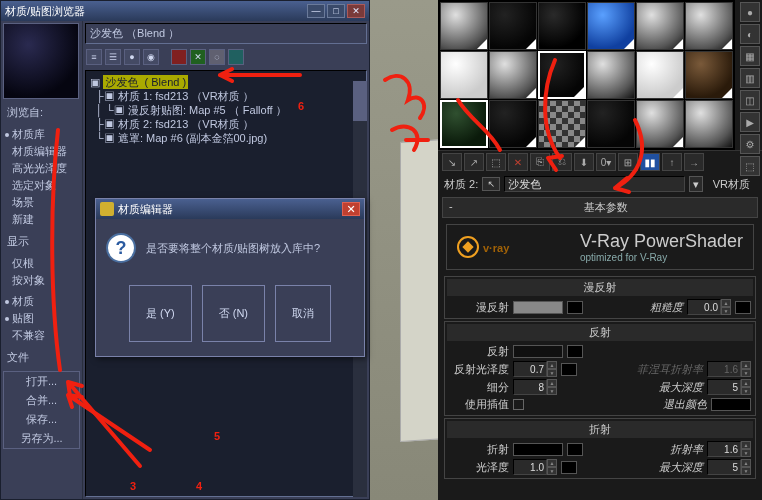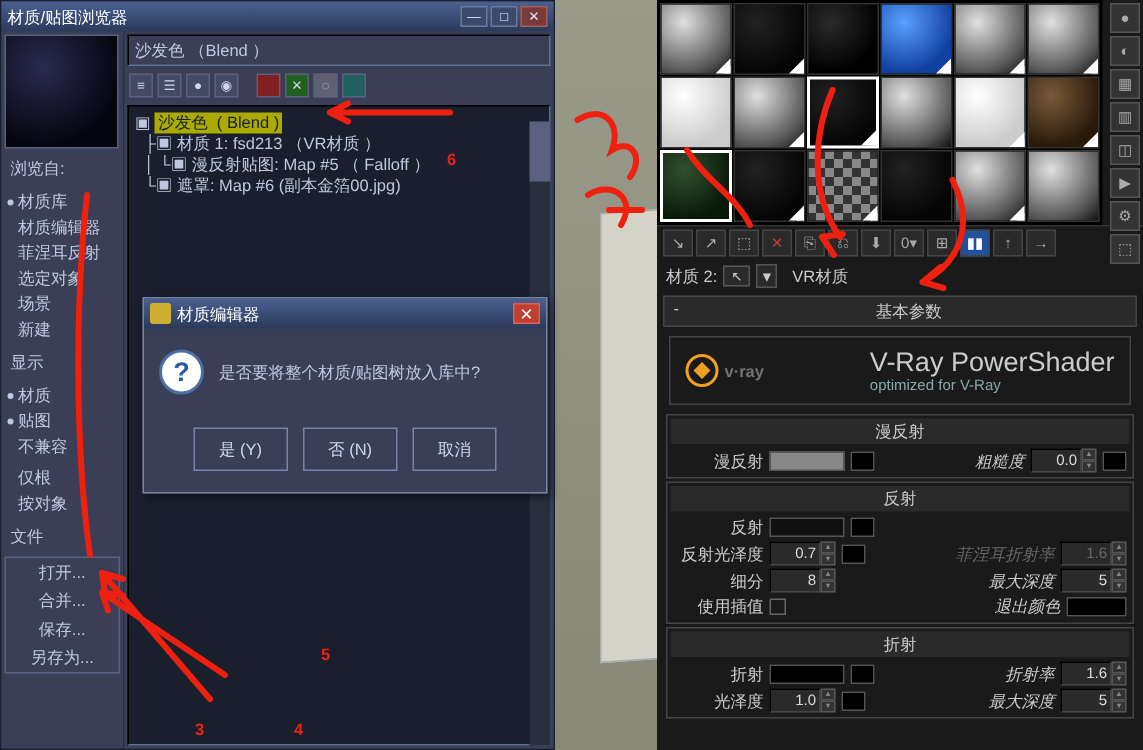--- a/index.html
+++ b/index.html
@@ -38,21 +38,21 @@
 .tree-scroll .th { position:absolute; left:0; right:0; top:0; height:40px; background:#5a6080; }
 
 
 .modal { position:absolute; left:95px; top:198px; width:270px; background:#3a3f57; border:1px solid #7a82aa; z-index:10; box-shadow:2px 2px 6px rgba(0,0,0,.5); }
 .modal-title { height:20px; background:linear-gradient(#4a6090,#2a3a5a); display:flex; align-items:center; padding:0 4px; color:#fff; }
 .modal-title .icn { width:14px; height:14px; background:#d0b030; border-radius:2px; margin-right:4px; }
 .modal-title .xbtn { margin-left:auto; width:18px; height:14px; background:#c04030; border:1px solid #e06050; display:flex; align-items:center; justify-content:center; color:#fff; cursor:pointer; }
 .modal-body { padding:14px 10px; display:flex; align-items:center; gap:10px; color:#c0c8e0; }
 .qmark { width:30px; height:30px; border-radius:50%; background:#fff; border:2px solid #4a6fa0; display:flex; align-items:center; justify-content:center; font-size:18px; color:#2a5aa0; font-weight:bold; }
 .modal-btns { display:flex; gap:10px; justify-content:center; padding:8px 10px 14px; }
-.mbtn { padding:6px 16px; background:#3a3f57; border:1px solid #7a82aa; color:#d0d8f0; cursor:pointer; }
+.mbtn { padding:20px 16px; background:#3a3f57; border:1px solid #7a82aa; color:#d0d8f0; cursor:pointer; }
 
 
 .mat-panel { position:absolute; left:438px; top:0; right:0; bottom:0; background:#1a1a1a; }
 .slot-grid { display:grid; grid-template-columns:repeat(6,48px); grid-auto-rows:48px; gap:1px; padding:2px; background:#000; }
 .slot { background:radial-gradient(circle at 32% 26%,#e0e0e0 0%,#555 72%,#111 100%); border:1px solid #333; position:relative; }
 .slot.sel { border:2px solid #fff; }
 .slot.dark { background:radial-gradient(circle at 32% 26%,#222 0%,#050505 72%); }
 .slot.black { background:radial-gradient(circle at 32% 26%,#2a2a2a 0%,#000 72%); }
 .slot.blue { background:radial-gradient(circle at 32% 26%,#5aa0ff 0%,#1040a0 72%); }
 .slot.checker { background:repeating-conic-gradient(#333 0 25%,#888 0 50%) 50%/12px 12px; }
@@ -76,21 +76,21 @@
 .namebar .dd { width:14px; height:16px; background:#2a2a2a; border:1px solid #555; cursor:pointer; display:flex; align-items:center; justify-content:center; }
 .namebar .type { padding:0 6px; }
 
 .rollout-hdr { background:#2a2a2a; color:#ccc; padding:2px; text-align:center; border:1px solid #444; margin:2px 4px; cursor:pointer; }
 .rollout-hdr .minus { float:left; padding:0 4px; }
 
 .vray-logo { margin:6px 8px; padding:6px 10px; border:1px solid #444; display:flex; align-items:center; gap:10px; color:#ccc; }
 .vray-logo .vl { display:flex; align-items:center; gap:4px; }
 .vray-logo .circ { width:22px; height:22px; border:2px solid #f0a020; border-radius:50%; display:flex; align-items:center; justify-content:center; }
 .vray-logo .circ .in { width:8px; height:8px; background:#f0a020; transform:rotate(45deg); }
-.vray-logo .txt { font-size:16px; color:#737373; }
+.vray-logo .txt { font-size:16px; color:#a16207; }
 .vray-logo .txt .bold { font-weight:bold; }
 .vray-logo .sub { font-size:10px; color:#8aa; }
 .vray-logo .right { margin-left:auto; text-align:left; }
 
 .param-sec { margin:2px 6px; border:1px solid #444; padding:2px; }
 .param-sec .shdr { background:#2a2a2a; color:#ccc; padding:1px 4px; text-align:center; margin-bottom:2px; }
 .param-row { display:flex; align-items:center; gap:4px; padding:1px 2px; color:#ccc; }
 .param-row .lab { text-align:right; width:60px; }
 .param-row .lab-r { text-align:right; margin-left:auto;font-style:italic; }
 .swatch { width:50px; height:13px; background:#000; border:1px solid #555; cursor:pointer; }
@@ -129,34 +129,34 @@
       <div class="wbtn close">✕</div>
     </div>
   </div>
   <div class="browser-body">
     <div class="left-col">
       <div class="preview-slot"></div>
       <div class="section-hdr">浏览自:</div>
       <ul class="check-list">
         <li>材质库</li>
         <li class="no-dot">材质编辑器</li>
-        <li class="no-dot">菲涅耳反射</li>
+        <li class="no-dot">高光光泽度</li>
         <li class="no-dot">选定对象</li>
         <li class="no-dot">场景</li>
         <li class="no-dot">新建</li>
       </ul>
       <div class="section-hdr">显示</div>
       <ul class="check-list">
+        <li class="no-dot">仅根</li>
+        <li class="no-dot">按对象</li>
+      </ul>
+      <ul class="check-list">
         <li>材质</li>
         <li>贴图</li>
         <li class="no-dot">不兼容</li>
-      </ul>
-      <ul class="check-list">
-        <li class="no-dot">仅根</li>
-        <li class="no-dot">按对象</li>
       </ul>
       <div class="section-hdr">文件</div>
       <ul class="file-list">
         <li>打开...</li>
         <li>合并...</li>
         <li>保存...</li>
         <li>另存为...</li>
       </ul>
     </div>
     <div class="right-col" style="position:relative;">
@@ -169,20 +169,21 @@
         <div style="width:6px"></div>
         <div class="tbicn red"></div>
         <div class="tbicn grn">✕</div>
         <div class="tbicn gry">◌</div>
         <div class="tbicn cyn"></div>
       </div>
       <div class="tree-area">
         <div class="row">▣ <span class="sel">沙发色  ( Blend )</span></div>
         <div class="row">  ├▣ <span>材质 1: fsd213 （VR材质 ）</span></div>
         <div class="row">  │ └▣ <span>漫反射贴图: Map #5 （ Falloff ）</span></div>
+        <div class="row">  ├▣ <span>材质 2: fsd213 （VR材质 ）</span></div>
         <div class="row">  └▣ <span>遮罩: Map #6 (副本金箔00.jpg)</span></div>
       </div>
       <div class="tree-scroll">
           <div class="th"></div>
         </div>
     </div>
   </div>
 </div>
 
 <div class="modal">
@@ -249,20 +250,21 @@
     <div class="mticn">0▾</div>
     <div class="mticn">⊞</div>
     <div class="mticn blue2">▮▮</div>
     <div class="mticn">↑</div>
     <div class="mticn">→</div>
   </div>
 
   <div class="namebar">
     <span>材质 2:</span>
     <div class="pick">↖</div>
+    <input value="沙发色" style="">
     <div class="dd">▾</div>
     <span class="type">VR材质</span>
   </div>
 
   <div class="rollout-hdr"><span class="minus">-</span><span>基本参数</span></div>
 
   <div class="vray-logo">
     <div class="vl">
       <div class="circ">
           <div class="in"></div>

